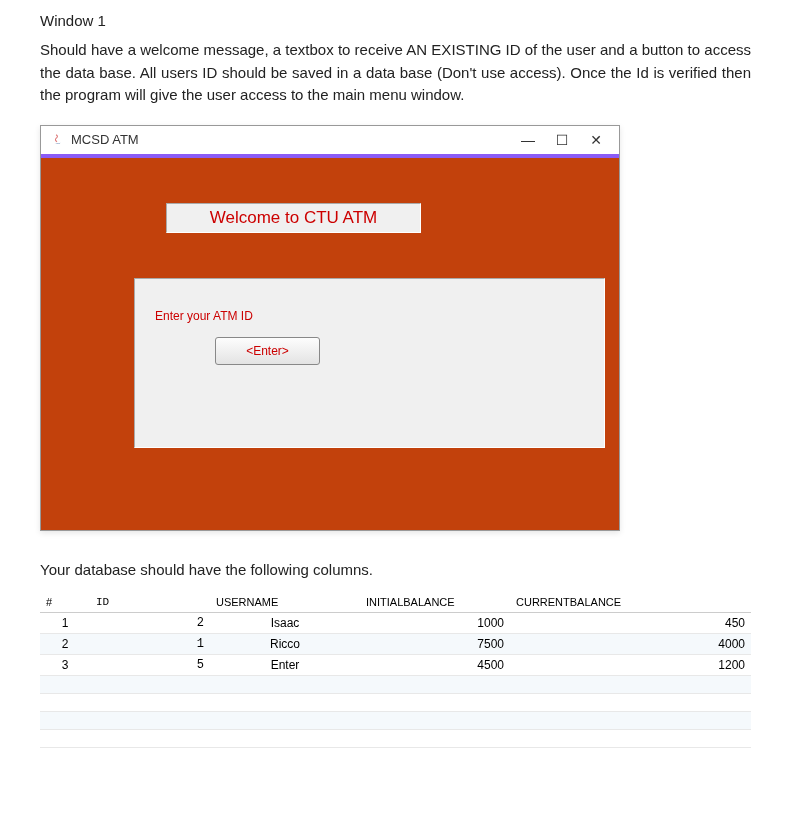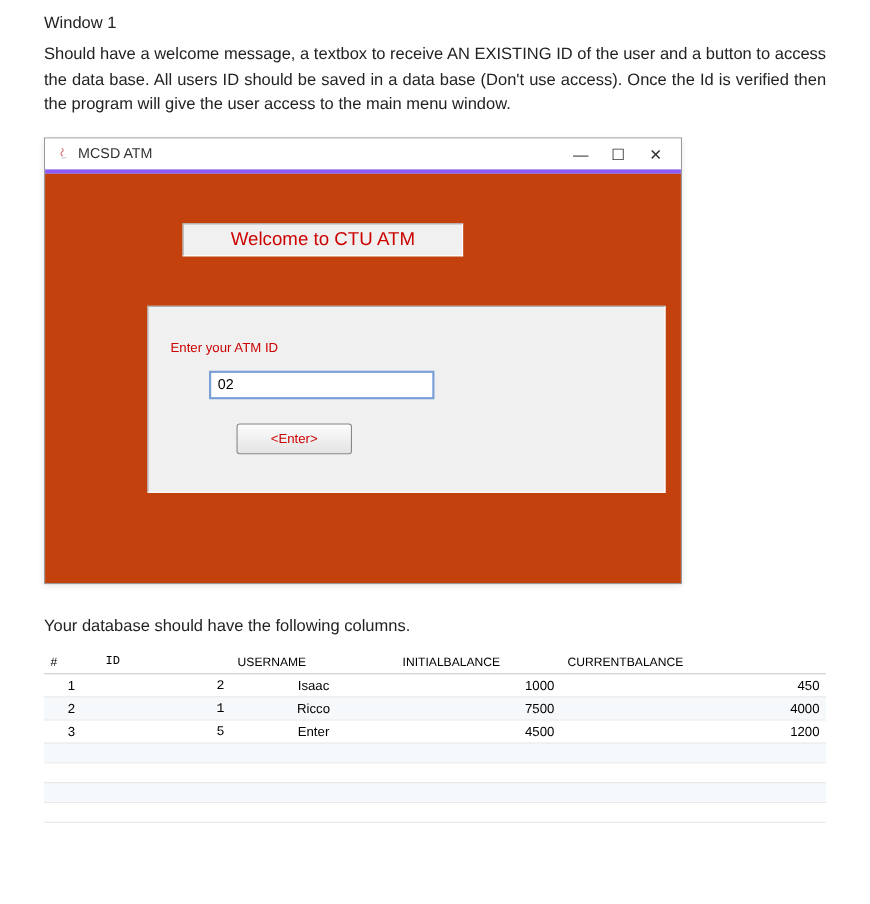--- a/index.html
+++ b/index.html
@@ -198,23 +198,20 @@
       <span class="titlebar-btn">☐</span>
       <span class="titlebar-btn">✕</span>
     </div>
   </div>
   <div class="window-body">
     <div class="welcome-frame">
       <span class="welcome-text">Welcome to CTU ATM</span>
     </div>
     <div class="input-panel">
       <span class="input-label">Enter your ATM ID</span>
-      <div class="atm-input">
-        <span>02</span>
-      </div>
       <div class="enter-btn">
         <span>&lt;Enter&gt;</span>
       </div>
     </div>
   </div>
 </div>
 
 <p class="db-description">Your database should have the following columns.</p>
 
 <table class="db-table">

